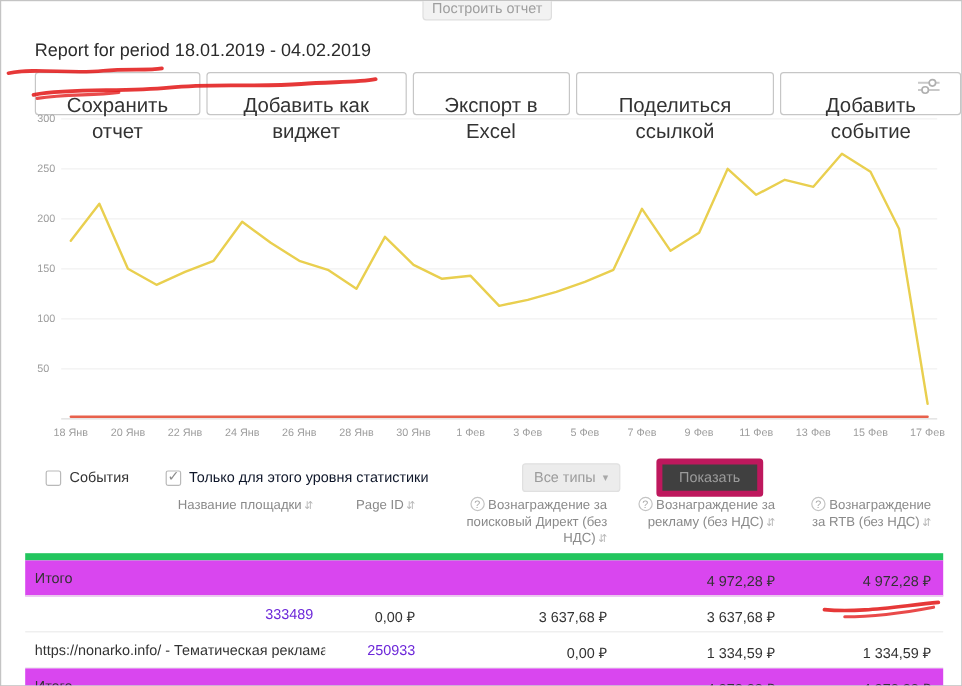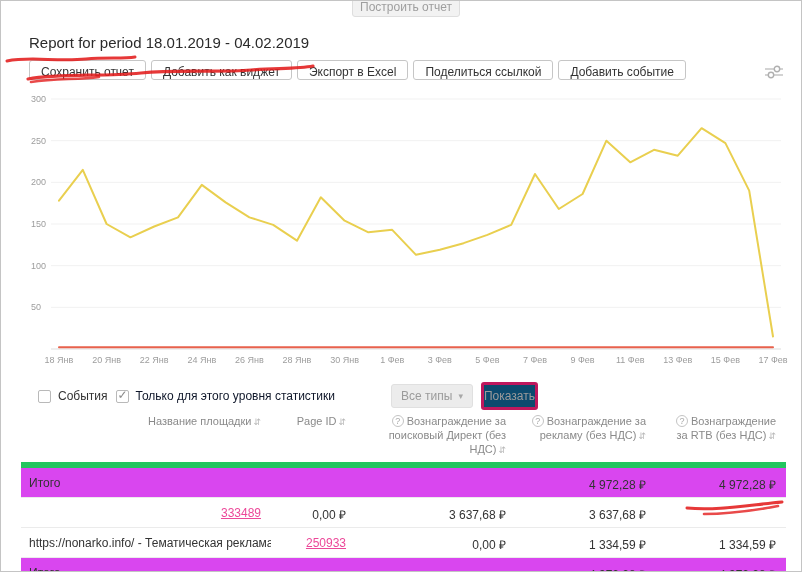--- a/index.html
+++ b/index.html
@@ -7,53 +7,53 @@
   body { font-family:"Liberation Sans", sans-serif; background:#fff; }
   .page { position:relative; width:802px; height:572px; background:#fff; border:1px solid #c4c4c4; overflow:hidden; }
   button { font-family:inherit; cursor:pointer; }
 
   .build-report { position:absolute; left:351px; top:-15px; width:108px; height:31px; background:#f2f2f2;
     border:1px solid #dedede; border-radius:3px; color:#9e9e9e; font-size:12px; padding-top:10px; }
 
   .title { position:absolute; left:28px; top:33px; font-size:15px; font-weight:400; color:#2b2b2b; }
 
   .toolbar { position:absolute; left:28px; top:59px; display:flex; gap:5px; }
-  .toolbar .btn { background:#fff; border:1px solid #c6c6c6; border-radius:3px; font-size:12px; color:#333;
-    padding:0 11px; height:20px; line-height:22px; }
+  .toolbar .btn { background:#fff; border:1px solid #c6c6c6; border-radius:3px; font-size:17px; color:#333;
+    padding:16px 11px; height:36px; line-height:22px; }
 
   .settings { position:absolute; right:17px; top:63px; width:20px; height:16px; cursor:pointer; }
 
   .chart-wrap { position:absolute; left:14px; top:86px; width:774px; height:284px; }
   .ytick, .xtick { fill:#9d9d9d; font-size:9px; font-family:"Liberation Sans", sans-serif; }
   .gridline { stroke:#f1f1f1; }
   .axisline { stroke:#dddddd; }
 
-  .filters { position:absolute; left:37px; top:381px; display:flex; align-items:center; gap:8px; font-size:12px; }
+  .filters { position:absolute; left:37px; top:381px; display:flex; align-items:center; gap:30px; font-size:12px; }
   .chk { display:flex; align-items:center; gap:7px; cursor:pointer; }
   .box { width:13px; height:13px; background:#fff; border:1px solid #b9b9b9; border-radius:2px; position:relative; flex:0 0 auto; }
   .box .mark { position:absolute; left:1px; top:-3px; font-size:12px; color:#8b8b8b; }
   .chk-label { color:#333; }
   .chk-label.muted { color:#0f172a; }
   .dropdown { background:#ececec; border:1px solid #e0e0e0; border-radius:3px; color:#9b9b9b; padding:4px 9px;
     display:flex; gap:6px; align-items:center; cursor:pointer; font-size:12px;margin-left:48px; }
   .dropdown .arrow { font-size:9px; color:#a8a8a8; }
-  .show-btn { background:#0c4a6e; border:3px solid #be185d; border-radius:3px; color:#9b9b9b; font-size:12px; padding:4px 0; }
+  .show-btn { background:#404040; border:5px solid #be185d; border-radius:3px; color:#9b9b9b; font-size:12px; padding:4px 14px; }
 
   .table { position:absolute; left:20px; top:408px; width:765px; font-size:12px; }
   .tr { display:grid; grid-template-columns:250px 85px 160px 140px 130px; }
   .tr.head { border-bottom:6px solid #22c55e; min-height:42px; }
   .th { color:#8a8a8a; font-size:11px; line-height:14px; text-align:right; padding:5px 10px 5px 8px; }
   .sort { color:#b8b8b8; font-size:9px; margin-left:2px; }
   .info { display:inline-block; width:12px; height:12px; line-height:10px; text-align:center; border:1px solid #c4c4c4;
     border-radius:50%; color:#a9a9a9; font-size:9px; margin-right:3px; vertical-align:1px; }
   .td { text-align:right; padding:8px 10px 0 8px; height:29px; color:#333; overflow:hidden; white-space:nowrap; }
   .tr.data { border-bottom:1px solid #ebebeb; }
   .tr.total { background:#d946ef; }
   .td.left { text-align:left; }
-  .pid { color:#ec4899; text-decoration:underline; cursor:pointer; }
+  .pid { color:#6d28d9; cursor:pointer; }
 
   .marker-overlay { position:absolute; left:0; top:0; width:802px; height:572px; pointer-events:none; z-index:40; }
 </style>
 </head>
 <body>
 
 <div class="page">
 
   <button class="build-report">Построить отчет</button>
 

